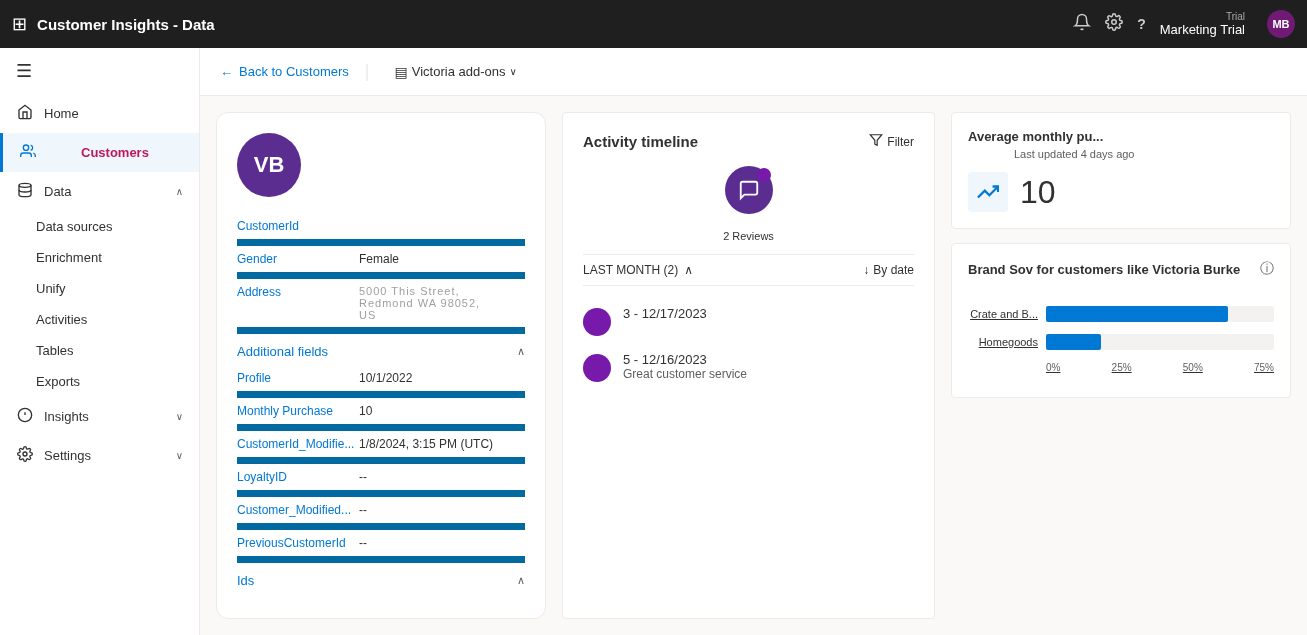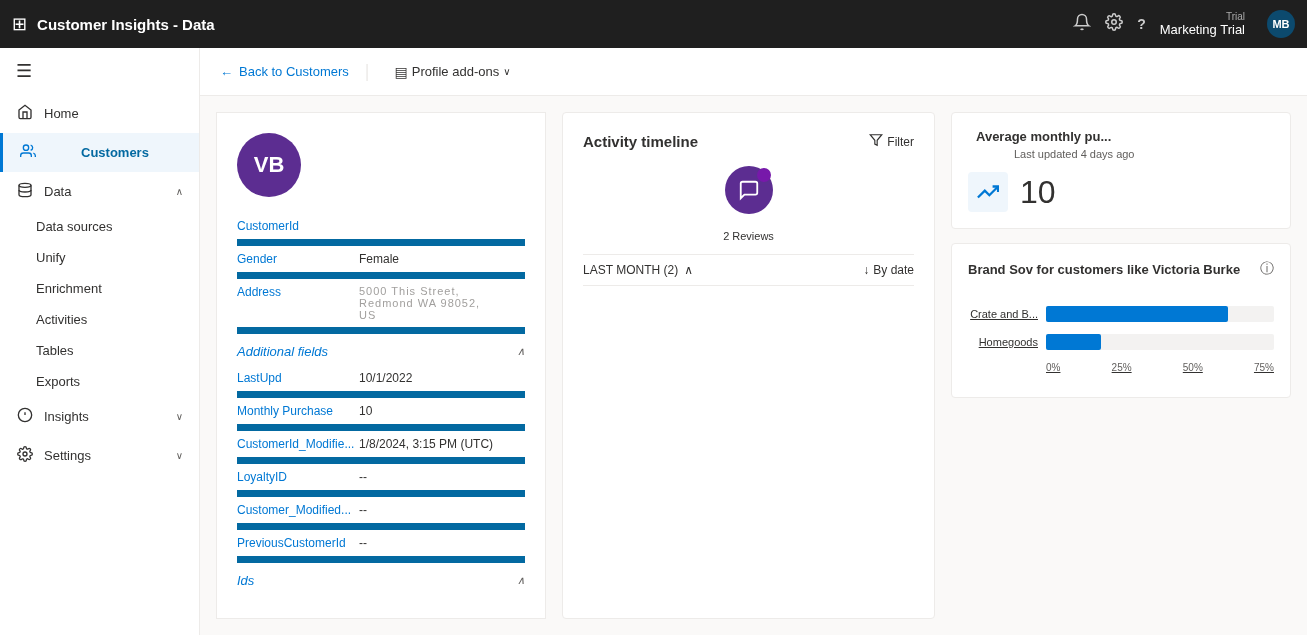--- a/index.html
+++ b/index.html
@@ -15,21 +15,21 @@
       gap: 10px;
       color: #fff;
     }
     .topbar-waffle { color: #fff; font-size: 18px; cursor: pointer; }
     .topbar-title { color: #fff; font-size: 15px; font-weight: 600; flex: 1; }
     .topbar-icons { display: flex; align-items: center; gap: 14px; }
     .topbar-icons .icon-btn { color: #ccc; cursor: pointer; font-size: 16px; }
     .topbar-trial { display: flex; flex-direction: column; align-items: flex-end; margin-right: 8px; }
     .topbar-trial .trial-label { font-size: 10px; color: #aaa; }
     .topbar-trial .trial-name { font-size: 13px; color: #fff; font-weight: 500; }
-    .topbar-avatar { width: 28px; height: 28px; background: #0c4a6e; border-radius: 50%; display: flex; align-items: center; justify-content: center; color: #fff; font-size: 11px; font-weight: 600; cursor: pointer; }
+    .topbar-avatar { width: 28px; height: 28px; background: #701a75; border-radius: 50%; display: flex; align-items: center; justify-content: center; color: #fff; font-size: 11px; font-weight: 600; cursor: pointer; }
 
     
     .app-body { display: flex; height: calc(635px - 48px); }
 
     
     .sidebar {
       width: 200px;
       min-width: 200px;
       background: #fff;
       border-right: 1px solid #edebe9;
@@ -40,21 +40,21 @@
     .sidebar-item {
       display: flex;
       align-items: center;
       gap: 10px;
       padding: 10px 16px;
       cursor: pointer;
       color: #323130;
       font-size: 13px;
       position: relative;
     }
-    .sidebar-item.active { color: #0369a1; font-weight: 600; background: #eff6fc; border-left: 3px solid #0078d4; gap: 44px; }
+    .sidebar-item.active { color: #be185d; font-weight: 600; background: #eff6fc; border-left: 3px solid #0078d4; gap: 44px; }
     .sidebar-item .s-icon { font-size: 15px; width: 18px; text-align: center; }
     .sidebar-item .s-label { flex: 1; }
     .sidebar-item .s-chevron { font-size: 10px; color: #605e5c; }
 
     .sidebar-sub-item {
       display: flex;
       align-items: center;
       gap: 10px;
       padding: 8px 16px 8px 36px;
       cursor: pointer;
@@ -110,21 +110,21 @@
       overflow: auto;
       padding: 16px;
       display: flex;
       gap: 16px;
     }
 
     
     .customer-card {
       background: #fff;
       border: 1px solid #edebe9;
-      border-radius: 0;
+      border-radius: 12px;
       width: 330px;
       min-width: 330px;
       overflow-y: auto;
       padding: 20px;
     }
     .customer-header {
       display: flex;
       align-items: center;
       gap: 14px;
       margin-bottom: 16px;
@@ -156,21 +156,20 @@
     .field-label { color: #0078d4; font-size: 12px; width: 110px; min-width: 110px; }
     .field-value { font-size: 12px; color: #323130; }
     .field-value.blurred { color: #a19f9d; letter-spacing: 1px; }
 
     .section-header {
       display: flex;
       align-items: center;
       justify-content: space-between;
       padding: 10px 0 6px 0;
       cursor: pointer;
-      font-style: italic;
     }
     .section-header-label { color: #0078d4; font-size: 13px; font-weight: 500; }
     .section-chevron { color: #605e5c; font-size: 11px; }
 
     
     .activity-card {
       background: #fff;
       border: 1px solid #edebe9;
       border-radius: 4px;
       flex: 1;
@@ -275,21 +274,21 @@
       flex-direction: column;
       gap: 14px;
     }
 
     .insight-card {
       background: #fff;
       border: 1px solid #edebe9;
       border-radius: 4px;
       padding: 16px;
     }
-    .insight-card-title { font-size: 13px; font-weight: 600; color: #323130; margin-bottom: 4px; margin-left: 8px; }
+    .insight-card-title { font-size: 13px; font-weight: 600; color: #323130; margin-bottom: 4px; }
     .insight-card-subtitle { font-size: 11px; color: #605e5c; margin-bottom: 12px; padding-left: 46px; }
 
     .insight-value-row {
       display: flex;
       align-items: center;
       gap: 12px;
     }
     .insight-trend-icon {
       width: 40px;
       height: 40px;
@@ -401,24 +400,24 @@
           </svg>
       </span>
       <span class="s-label">Data</span>
       <span class="s-chevron">∧</span>
     </div>
 
     <div class="sidebar-sub-item">
       <span class="s-label">Data sources</span>
     </div>
     <div class="sidebar-sub-item">
+      <span class="s-label">Enrichment</span>
+    </div>
+    <div class="sidebar-sub-item">
       <span class="s-label">Unify</span>
-    </div>
-    <div class="sidebar-sub-item">
-      <span class="s-label">Enrichment</span>
     </div>
     <div class="sidebar-sub-item">
       <span class="s-label">Activities</span>
     </div>
     <div class="sidebar-sub-item">
       <span class="s-label">Tables</span>
     </div>
     <div class="sidebar-sub-item">
       <span class="s-label">Exports</span>
     </div>
@@ -450,21 +449,21 @@
   <div class="main-content">
 
     <div class="sub-header">
       <a class="back-btn">
         <span>←</span>
         <span>Back to Customers</span>
       </a>
       <span class="sub-header-divider">|</span>
       <div class="profile-addons-btn">
         <span style="font-size:14px;">▤</span>
-        <span>Profile add-ons</span>
+        <span>Victoria add-ons</span>
         <span style="font-size:10px;">∨</span>
       </div>
     </div>
 
     <div class="content-area">
 
       <div class="customer-card">
         <div class="customer-header">
           <div class="avatar-circle">VB</div>
         </div>
@@ -483,21 +482,21 @@
           <span class="field-value blurred" style="font-size:11px; color:#a19f9d;">5000 This Street,<br>Redmond WA 98052,<br>US</span>
         </div>
 
         <div class="section-header">
           <span class="section-header-label">Additional fields</span>
           <span class="section-chevron">∧</span>
         </div>
 
         <div>
           <div class="field-row">
-            <span class="field-label">LastUpd</span>
+            <span class="field-label">Profile</span>
             <span class="field-value">10/1/2022</span>
           </div>
           <div class="field-row">
             <span class="field-label">Monthly Purchase</span>
             <span class="field-value">10</span>
           </div>
           <div class="field-row">
             <span class="field-label">CustomerId_Modifie...</span>
             <span class="field-value">1/8/2024, 3:15 PM (UTC)</span>
           </div>
@@ -547,20 +546,35 @@
           <div class="timeline-period">
             <span>LAST MONTH (2)</span>
             <span>∧</span>
           </div>
           <div class="by-date-btn">
             <span>↓</span>
             <span>By date</span>
           </div>
         </div>
 
+        <div>
+          <div class="timeline-entry">
+            <div class="timeline-dot" style="background:#7719aa;"></div>
+            <div class="timeline-entry-info">
+              <div class="timeline-entry-main">3 - 12/17/2023</div>
+            </div>
+          </div>
+          <div class="timeline-entry">
+            <div class="timeline-dot" style="background:#7719aa;"></div>
+            <div class="timeline-entry-info">
+              <div class="timeline-entry-main">5 - 12/16/2023</div>
+              <div class="timeline-entry-sub">Great customer service</div>
+            </div>
+          </div>
+        </div>
       </div>
 
       <div class="insights-column">
 
         <div class="insight-card">
           <div class="insight-card-title">Average monthly pu...</div>
           <div class="insight-card-subtitle">Last updated 4 days ago</div>
           <div class="insight-value-row">
             <div class="insight-trend-icon">
               <svg width="22" height="22" viewBox="0 0 24 24" fill="none" stroke="#0078d4" stroke-width="2.5">

